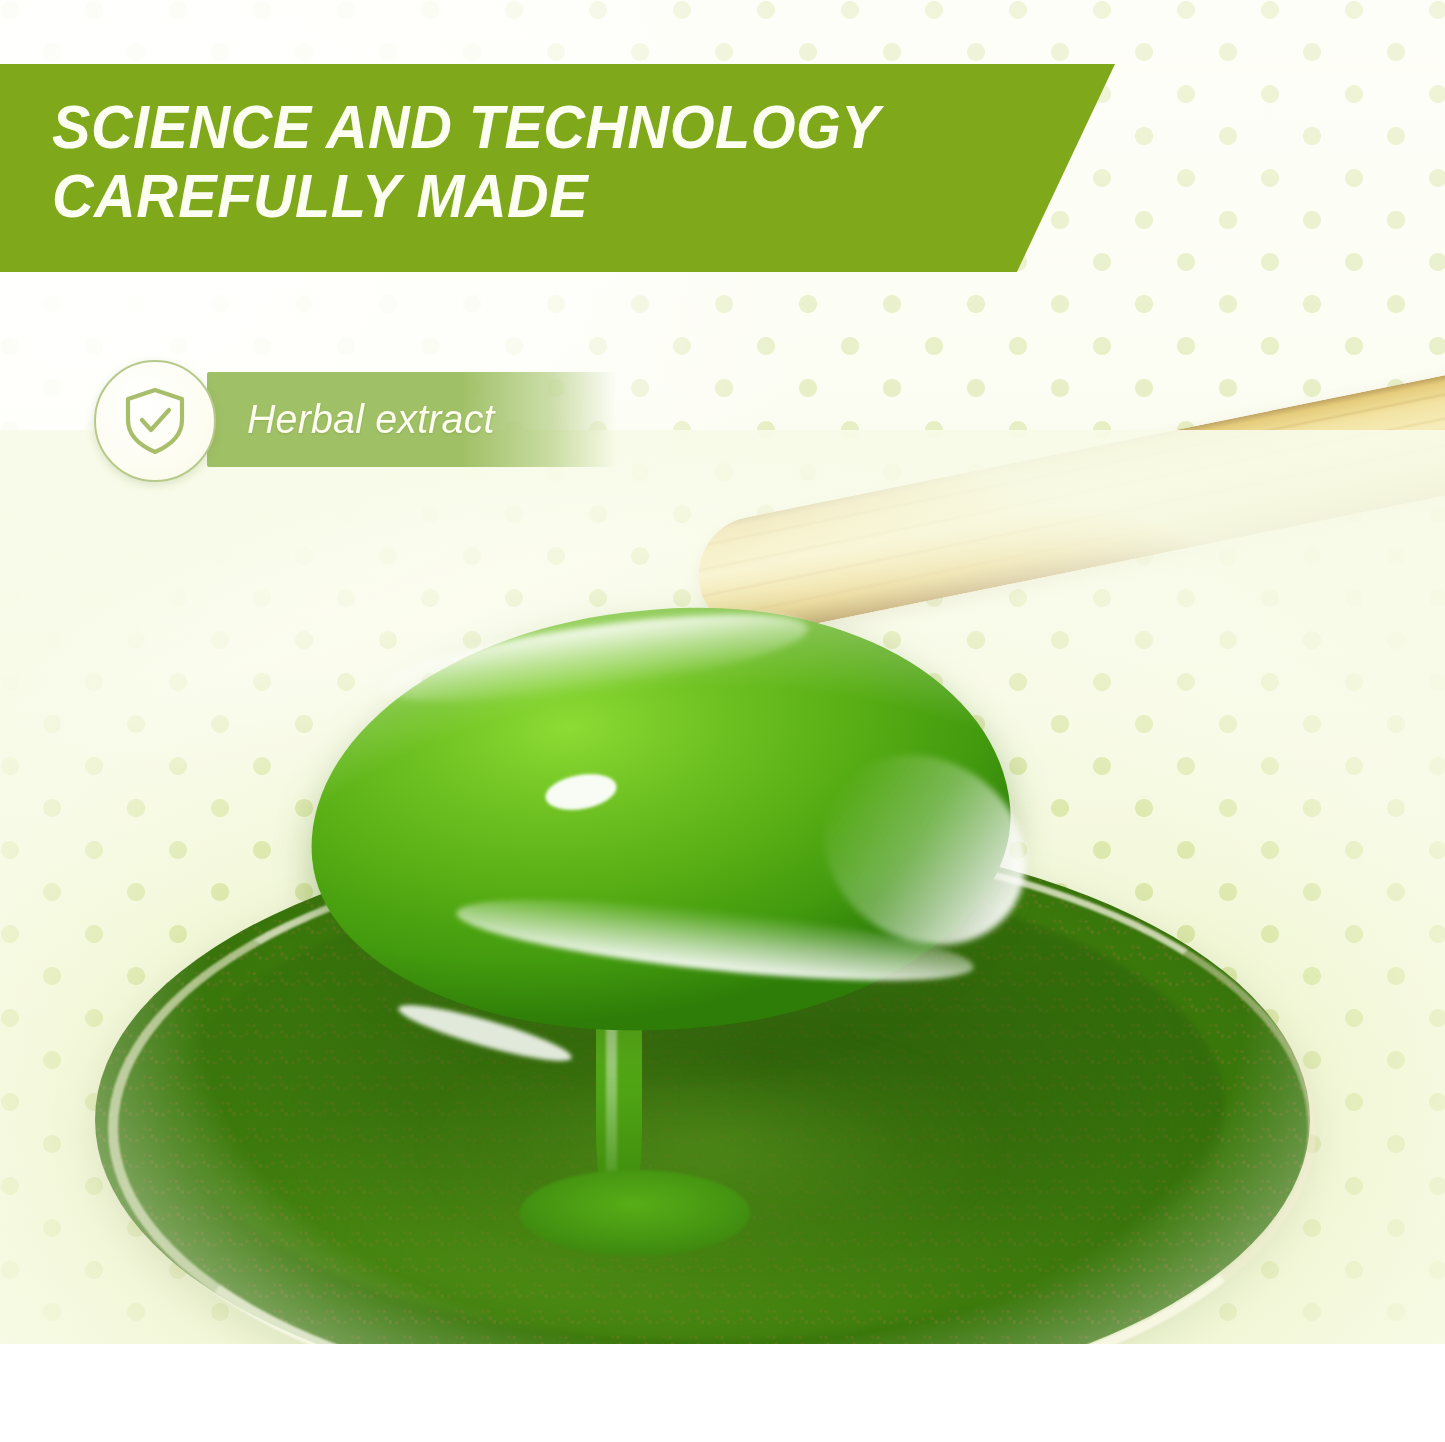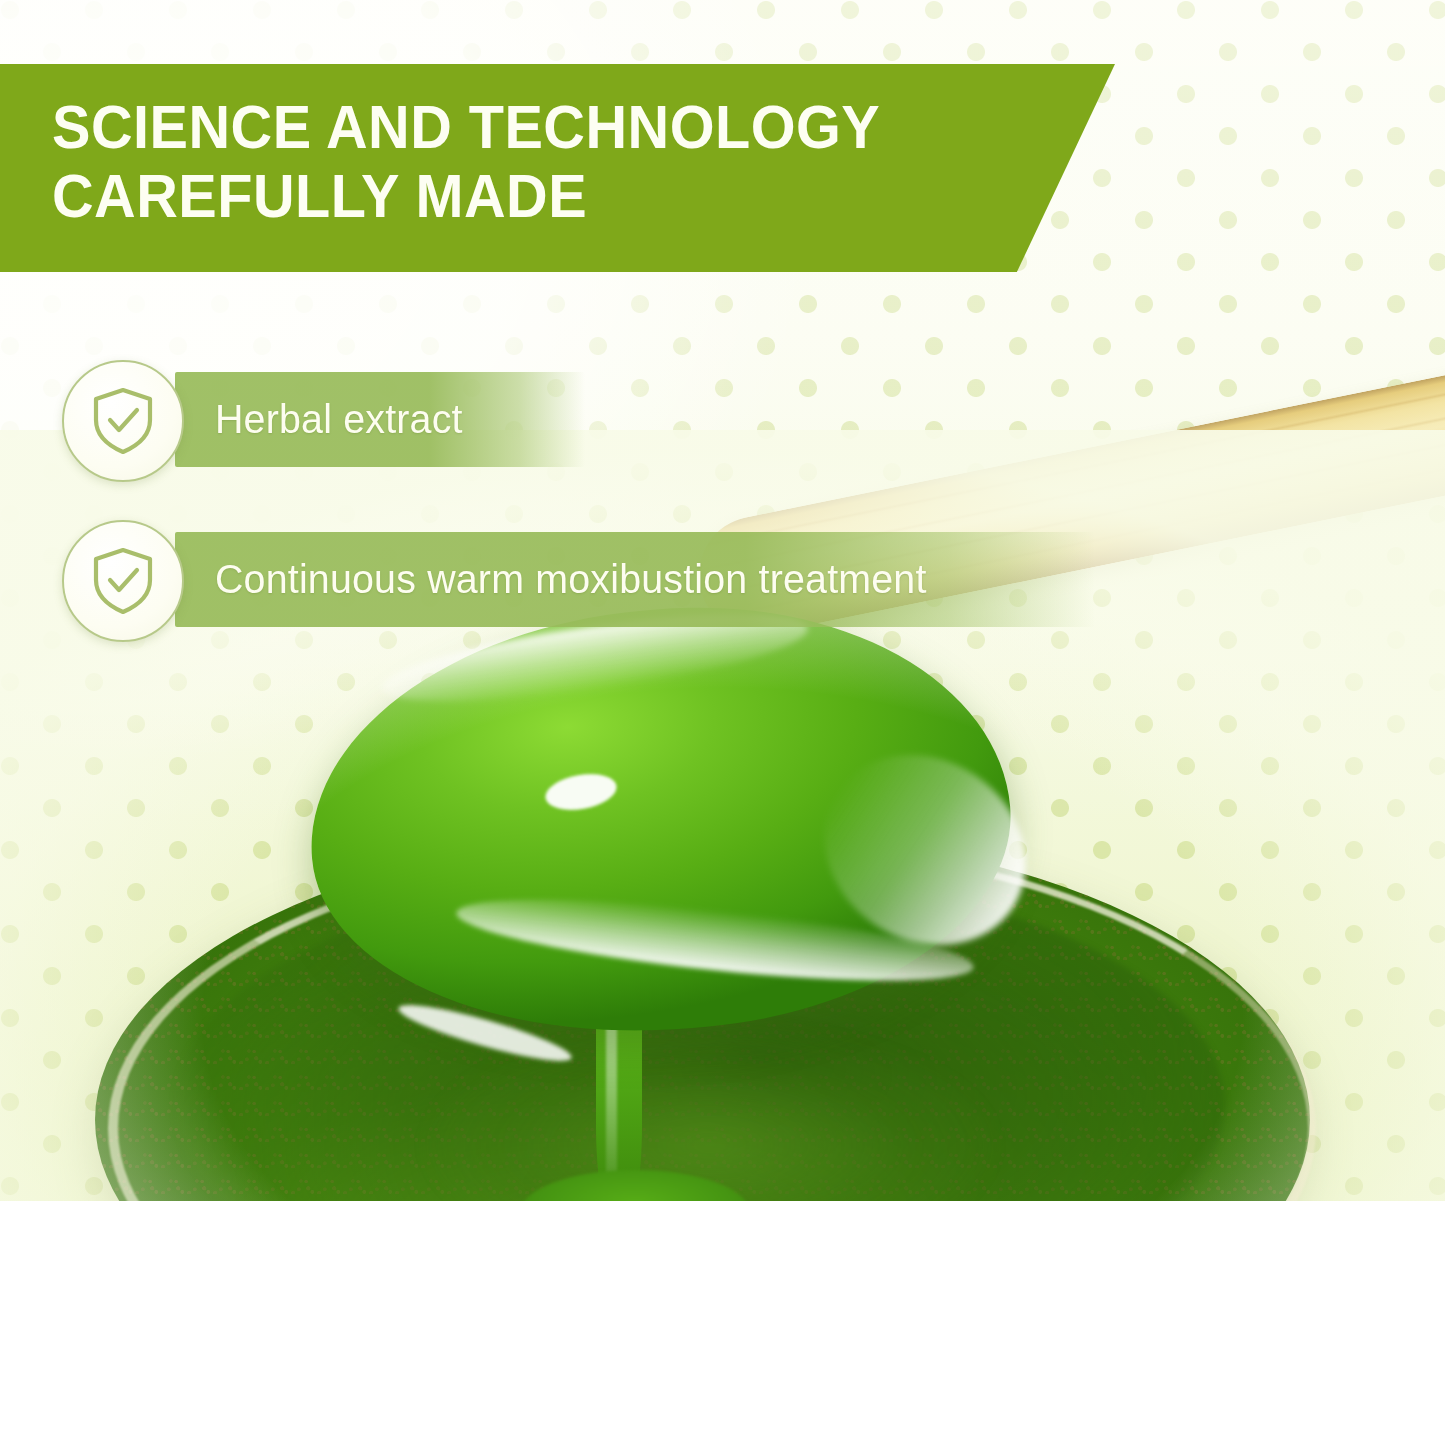--- a/index.html
+++ b/index.html
@@ -3,24 +3,25 @@
 <meta charset="utf-8">
 <style>
   html, body {
     margin: 0;
     padding: 0;
     background: #ffffff;
   }
   #poster {
     position: relative;
     width: 1445px;
-    height: 1201px;
+    height: 1344px;
     overflow: hidden;
     font-family: "Liberation Sans", sans-serif;
     background: linear-gradient(to bottom, #fcfdf3 0%, #fbfcef 28%, #f6fae2 55%, #f0f6d2 78%, #eaf3c4 100%);
+    font-style: italic;
   }
 
   
   .dots {
     position: absolute;
     inset: 0;
     background-image:
       radial-gradient(circle at 10px 10px, rgba(205, 221, 140, 0.62) 8.5px, rgba(205, 221, 140, 0) 9.5px),
       radial-gradient(circle at 10px 10px, rgba(205, 221, 140, 0.62) 8.5px, rgba(205, 221, 140, 0) 9.5px);
     background-size: 84px 84px, 84px 84px;
@@ -277,20 +278,21 @@
   
   .features {
     position: absolute;
     left: 0;
     top: 360px;
     width: 1200px;
   }
   .feature {
     position: relative;
     height: 160px;
+    margin-left: 32px;
   }
   .feature-bar {
     position: absolute;
     left: 175px;
     top: 12px;
     height: 95px;
     border-radius: 2px;
     background: linear-gradient(to right,
        rgba(152,187,90,0.92) 0%,
        rgba(152,187,90,0.92) 62%,
@@ -377,26 +379,16 @@
       <div class="feature-circle">
         <svg class="shield-icon" width="66" height="70" viewBox="0 0 66 70" fill="none">
           <path d="M33 4 L60 13 V34 C60 50 47 60 33 66 C19 60 6 50 6 34 V13 Z" stroke="#a9be6b" stroke-width="4.2" fill="none" stroke-linejoin="round"></path>
           <path d="M20 34 L29 44 L47 24" stroke="#a9be6b" stroke-width="4.2" fill="none" stroke-linecap="round" stroke-linejoin="round"></path>
         </svg>
       </div>
       <div class="feature-label">Herbal extract</div>
     </div>
 
 
-    <div class="feature feature-3">
-      <div class="feature-bar"></div>
-      <div class="feature-circle">
-        <svg class="shield-icon" width="66" height="70" viewBox="0 0 66 70" fill="none">
-          <path d="M33 4 L60 13 V34 C60 50 47 60 33 66 C19 60 6 50 6 34 V13 Z" stroke="#a9be6b" stroke-width="4.2" fill="none" stroke-linejoin="round"></path>
-          <path d="M20 34 L29 44 L47 24" stroke="#a9be6b" stroke-width="4.2" fill="none" stroke-linecap="round" stroke-linejoin="round"></path>
-        </svg>
-      </div>
-      <div class="feature-label">Continuous warm moxibustion treatment</div>
-    </div>
 
   </div>
 
 </div>
 
 </body></html>

